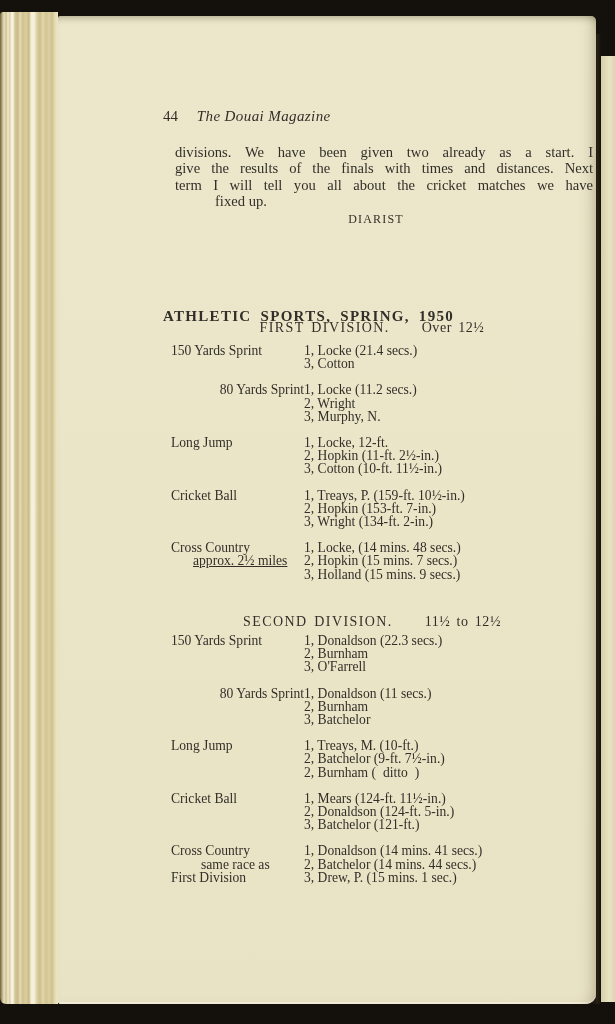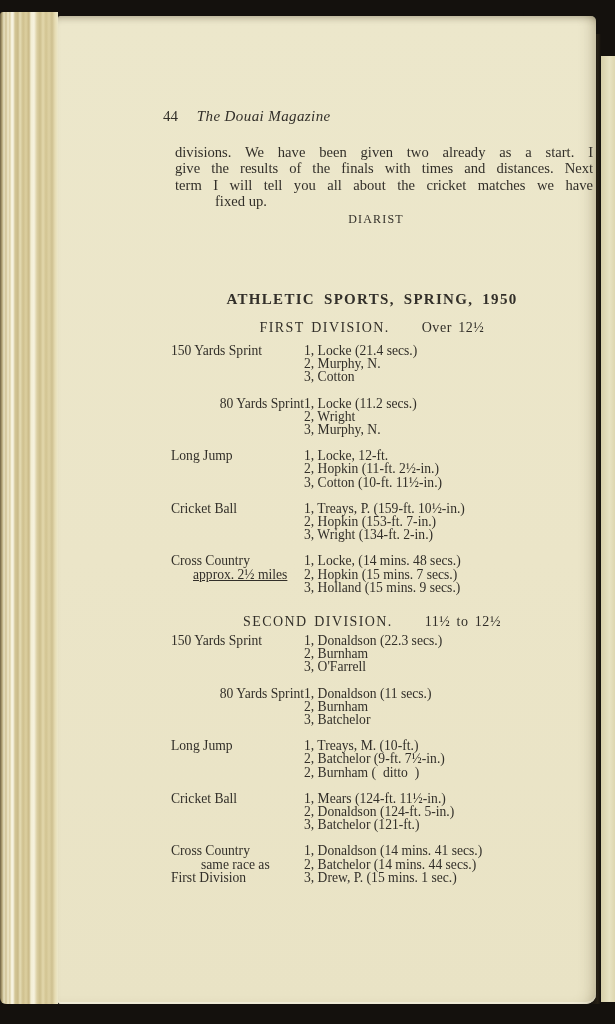--- a/index.html
+++ b/index.html
@@ -47,21 +47,21 @@
   .page *{position:static;}
   .abs{position:absolute;}
   .running-head{left:105px;top:92px;font-size:15px;}
   .pagenum{font-weight:bold;font-weight:normal;}
   .mag-title{font-style:italic;margin-left:15px;letter-spacing:.4px;}
   .intro{left:117px;top:128px;width:418px;font-size:14.6px;line-height:16.4px;}
   .intro-line{text-align:justify;text-align-last:justify;}
   .intro-line.last{text-align-last:left;margin-left:40px;}
   .byline{left:109px;top:196px;width:418px;text-align:center;font-size:12px;letter-spacing:1.2px;}
   .sports-title{
-    left:105px;top:275px;width:418px;text-align:center;margin:0;
+    left:105px;top:292px;width:418px;margin:0;
     font-size:15px;font-weight:bold;letter-spacing:1.3px;word-spacing:4px;
   }
   .div-heading{
     left:105px;width:418px;text-align:center;
     font-size:14px;letter-spacing:1.4px;word-spacing:2px;
   }
   .div-heading .range{margin-left:32px;letter-spacing:.6px;}
   .results{left:113px;width:420px;font-size:13.6px;line-height:13.2px;}
   .event{display:grid;grid-template-columns:133px 1fr;margin-bottom:13px;}
   .event:last-child{margin-bottom:0;}
@@ -101,21 +101,20 @@
     </div>
 
     <div class="abs results" style="top:328px">
 
       <div class="event">
         <div class="ev-label">
           <div>150 Yards Sprint</div>
         </div>
         <div class="ev-results">
           <div>1, Locke (21.4 secs.)</div>
-          <div>2, Murphy, N.</div>
           <div>3, Cotton</div>
         </div>
       </div>
 
       <div class="event">
         <div class="ev-label">
           <div class="num2">80 Yards Sprint</div>
         </div>
         <div class="ev-results">
           <div>1, Locke (11.2 secs.)</div>

